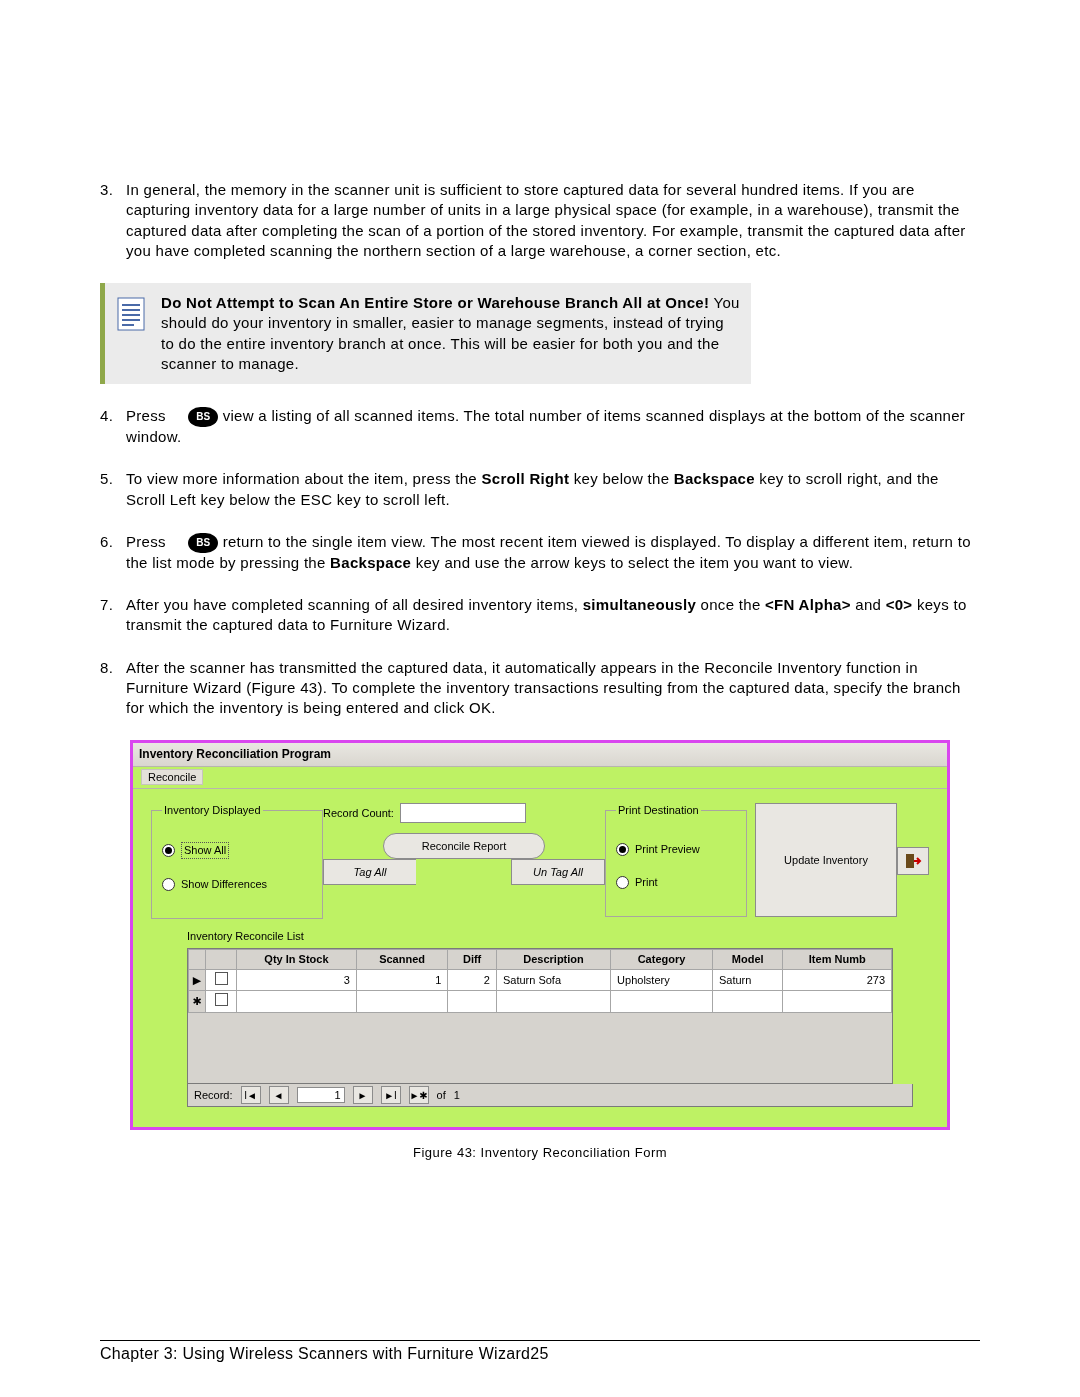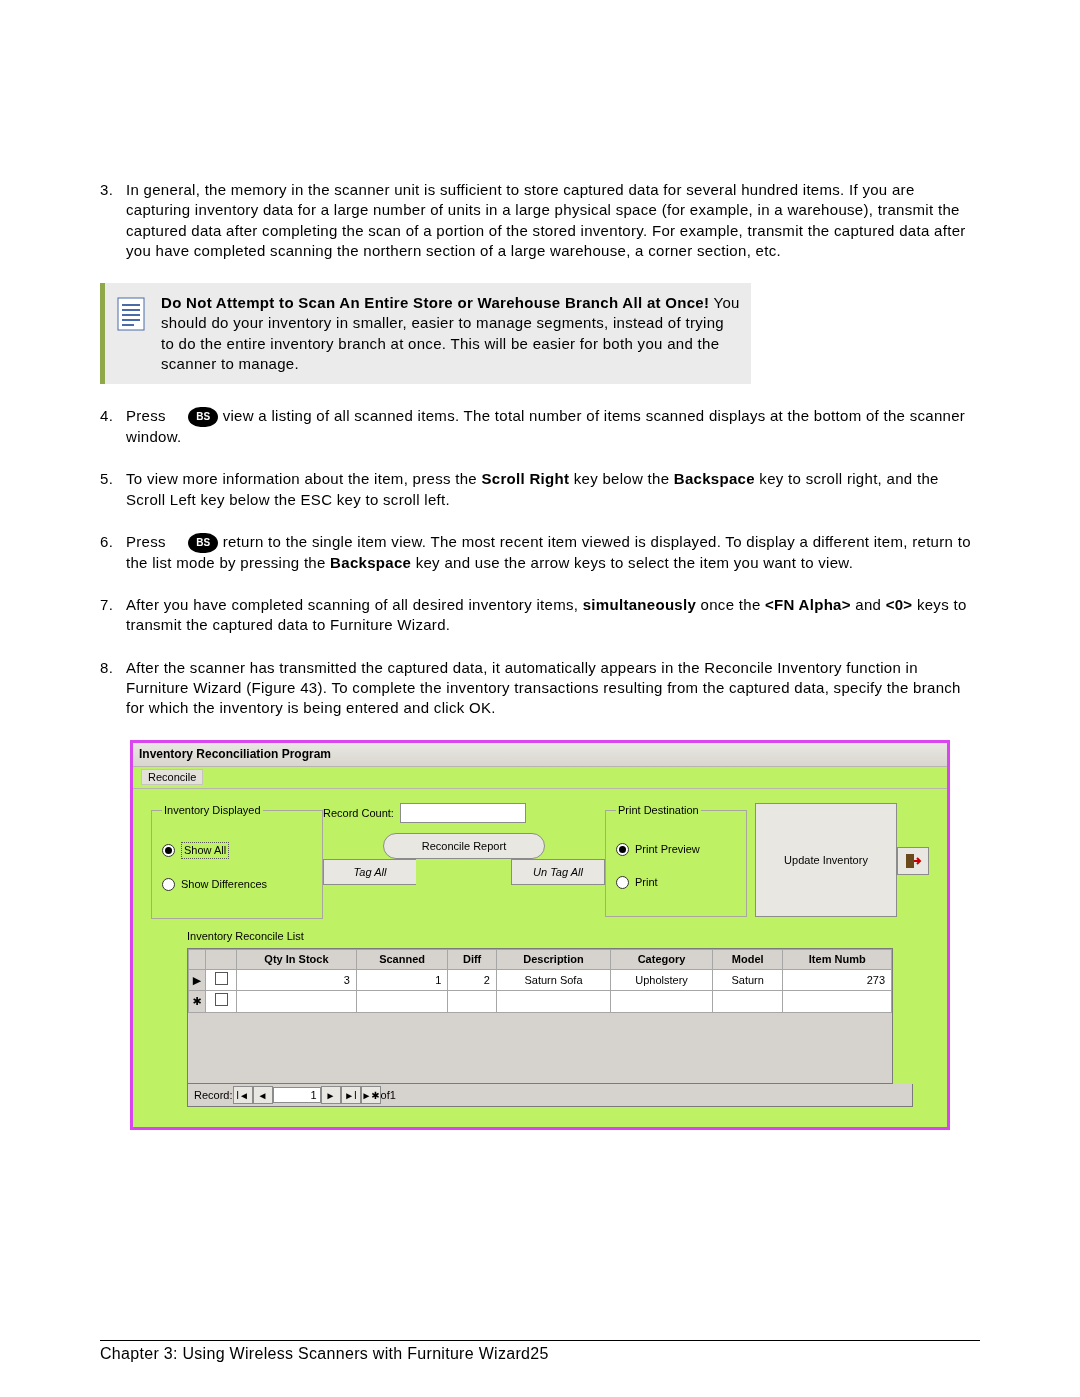--- a/index.html
+++ b/index.html
@@ -147,36 +147,36 @@
     display:flex; align-items:center; justify-content:center;
   }
   .list-label { margin:10px 0 0 36px; font-size:11px; }
   .grid {
     margin: 4px 36px 0 36px;
     border: 1px solid #7a7a7a;
     background:#fff;
   }
   .grid table { border-collapse: collapse; width:100%; font-size:11px; }
   .grid th, .grid td {
-    border:1px solid #a6a6a6; padding:2px 6px; text-align:center;
+    border:1px solid #a6a6a6; padding:2px 6px; text-align:left;
     background:#fff; overflow:hidden; white-space:nowrap;
   }
   .grid th { background:#d6d3ce; font-weight:bold; text-align:center; }
   .grid th.rowhead, .grid td.rowhead {
     background:#d6d3ce; width:16px; text-align:center; padding:0;
   }
   .grid td.chk { width:18px; text-align:center; }
   .chkbox { display:inline-block; width:11px; height:11px; border:1px solid #555; background:#fff;}
   .grid .num { text-align:right; }
   .grid-blank { height:70px; background:#d6d3ce; }
   .recnav {
     margin: 0 16px 10px 36px;
     border:1px solid #7a7a7a; border-top:none;
     background:#d6d3ce; padding:2px 6px;
-    display:flex; align-items:center; gap:0; font-size:11px;
+    display:flex; align-items:center; gap:8px; font-size:11px;
   }
   .recnav .navbtn {
     border:1px solid #8c8c8c; background:#e9e7e2;
     width:18px; height:16px; display:inline-flex;
     align-items:center; justify-content:center; font-size:10px;
   }
   .recnav .recbox {
     border:1px solid #8c8c8c; background:#fff; width:40px; height:14px;
     display:inline-flex; align-items:center; justify-content:flex-end;
     padding:0 3px; font-size:11px;
@@ -364,19 +364,20 @@
           <span class="navbtn">◄</span>
           <span class="recbox">1</span>
           <span class="navbtn">►</span>
           <span class="navbtn">►I</span>
           <span class="navbtn">►✱</span>
           <span>of</span>
           <span>1</span>
         </div>
       </div>
     </div>
+    <div class="caption">Figure 43: Inventory Reconciliation Form</div>
   </div>
 </div>
 
 <div class="footer">
   <span>Chapter 3: Using Wireless Scanners with Furniture Wizard</span>
   <span>25</span>
 </div>
 
 </body></html>

